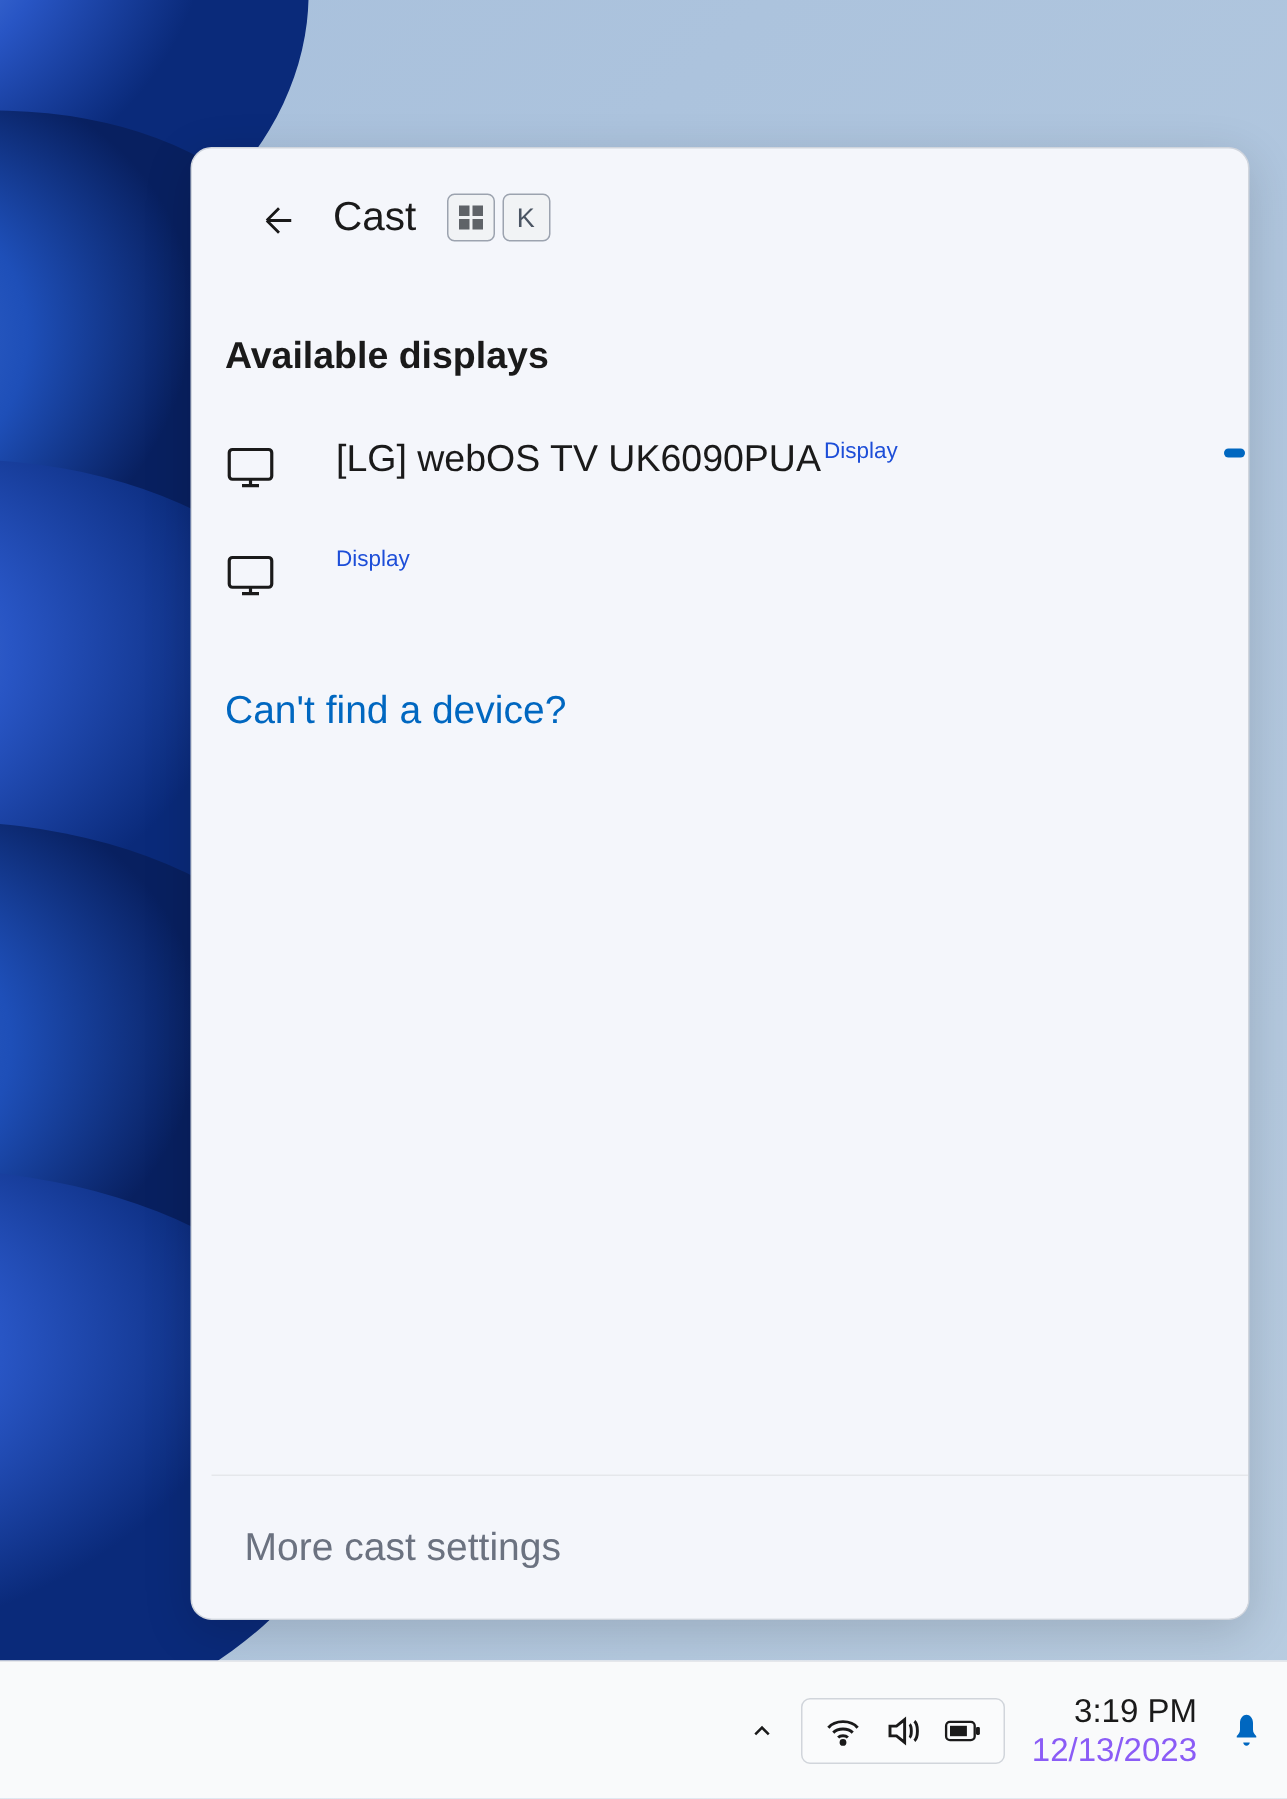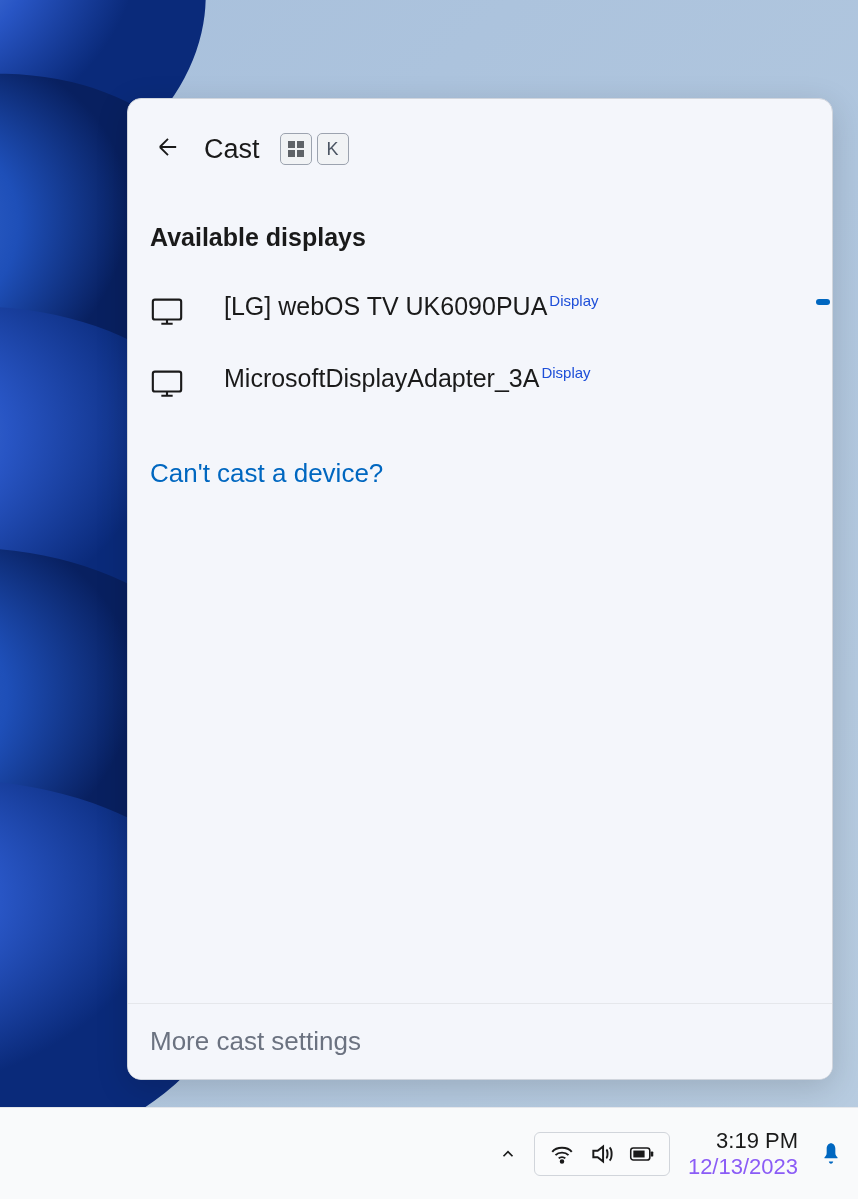--- a/index.html
+++ b/index.html
@@ -35,23 +35,24 @@
       border-radius: 14px;
       border: 1px solid #d0d5dd;
       box-shadow: 0 8px 32px rgba(0,0,0,0.15);
       display: flex;
       flex-direction: column;
       overflow: hidden;
     }
     
     .panel-header {
       display: flex;
-      align-items: flex-end;
+      align-items: flex-start;
       padding: 30px 22px 18px 22px;
       gap: 18px;
+      margin-left: 18px;
     }
     
     .back-arrow {
       width: 36px;
       height: 36px;
       display: flex;
       align-items: center;
       justify-content: center;
       cursor: pointer;
     }
@@ -154,22 +155,23 @@
     .help-link {
       display: inline-block;
       font-size: 26px;
       color: #0067c0;
       margin-top: 34px;
       cursor: pointer;
     }
     
     .panel-footer {
       border-top: 1px solid #e5e7eb;
-      padding: 22px 22px;
+      padding: 32px 22px;
       background: #f4f6fb;
+      margin-left: 13px;
     }
     
     .more-settings {
       font-size: 26px;
       color: #6b7280;
       cursor: pointer;
     }
     
     .taskbar {
       position: absolute;
@@ -308,26 +310,25 @@
     </div>
     
     <div class="device-item">
       <div class="device-icon">
         <svg width="34" height="34" viewBox="0 0 24 24" fill="none" stroke="#1a1a1a" stroke-width="1.5">
           <rect x="2" y="4" width="20" height="14" rx="1.5"></rect>
           <path d="M8 21h8M12 18v3"></path>
         </svg>
       </div>
       <div class="device-info">
-        <div class="device-name">MicrosoftDisplayAdapter_3A</div>
         <div class="device-type">Display</div>
       </div>
     </div>
     
-    <div class="help-link">Can't cast a device?</div>
+    <div class="help-link">Can't find a device?</div>
   </div>
 
   <div class="panel-footer">
     <div class="more-settings">More cast settings</div>
   </div>
 
 </div>
 
 <div class="taskbar">
   <div class="tray-chevron">

